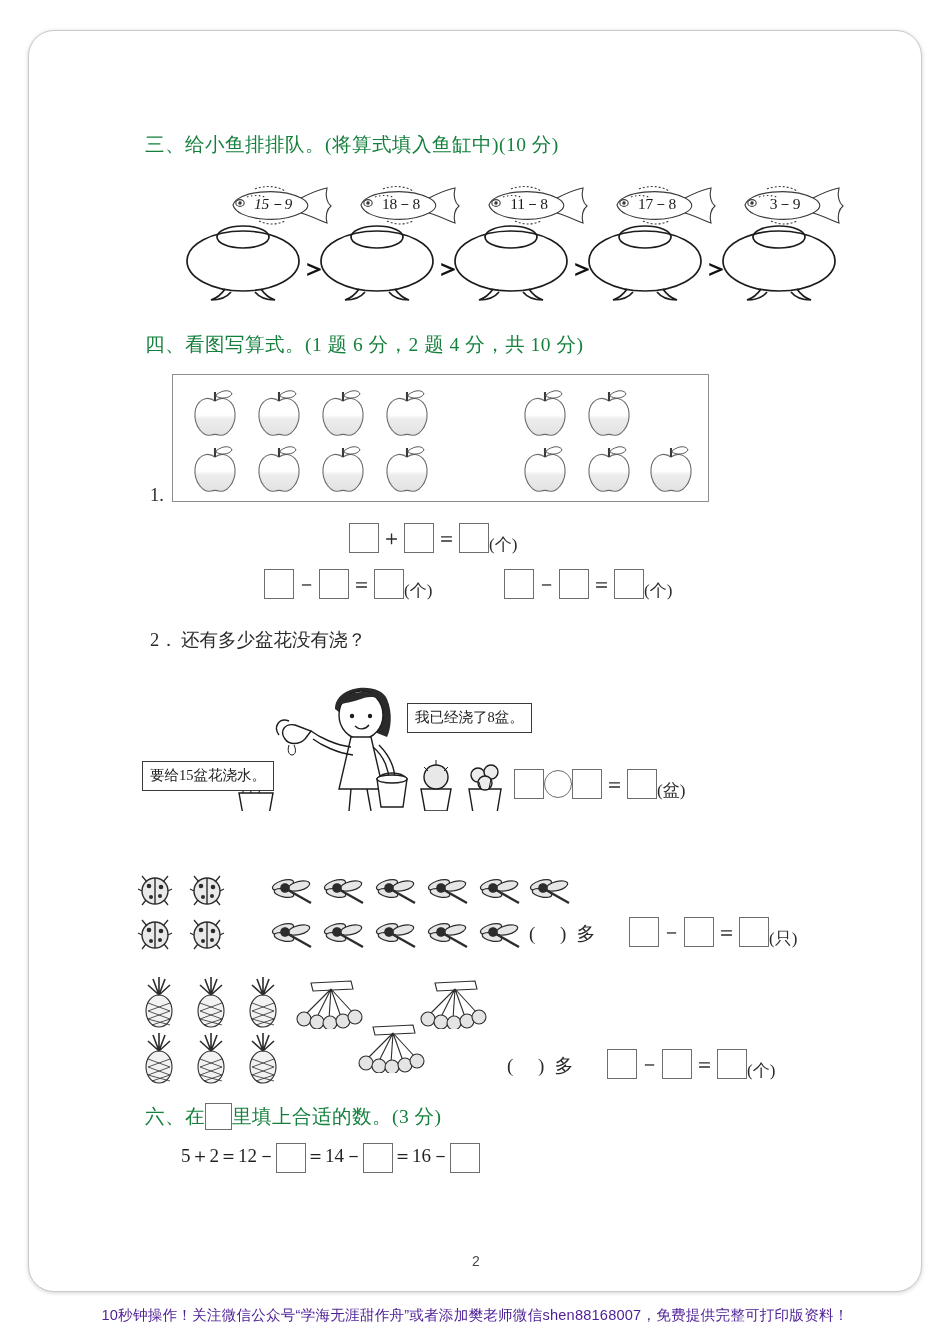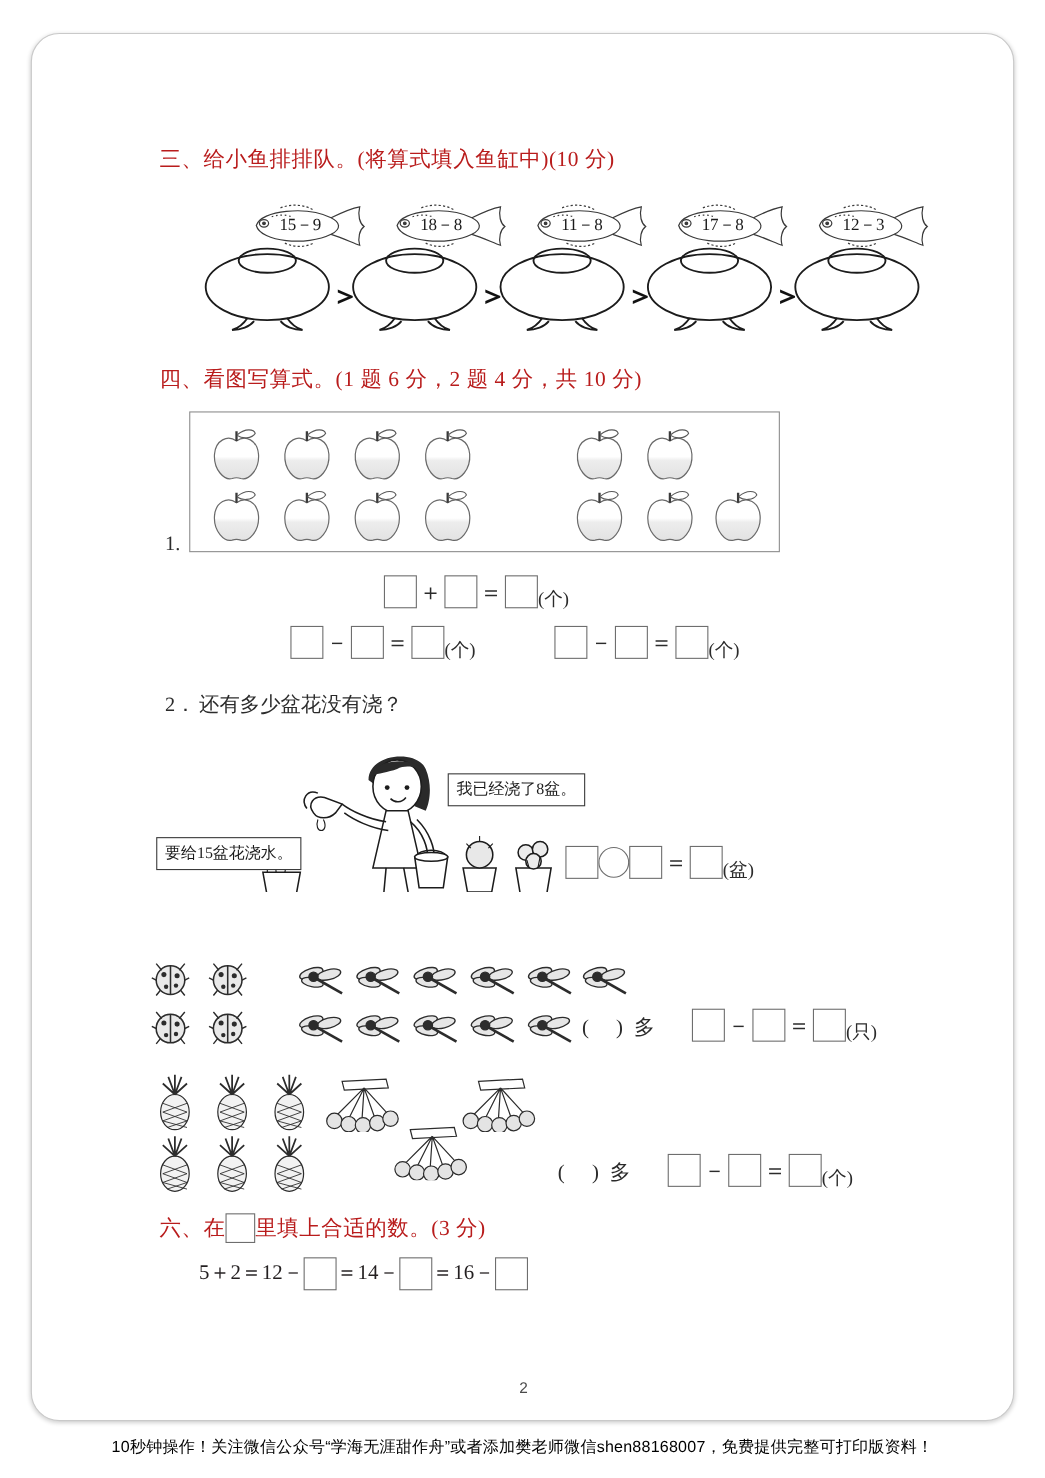--- a/index.html
+++ b/index.html
@@ -27,21 +27,21 @@
     position:absolute;
     left:0;top:0;width:894px;height:1262px;
   }
   .abs{position:absolute;}
 
   
   .sec-head{
     font-size:19.5px;
     letter-spacing:.5px;
     white-space:nowrap;
-    color:#b91c1c;
+    color:#15803d;
   }
   .qnum{
     font-size:18.5px;
     white-space:nowrap;
     color:#2b2b2b;
   }
   .mono-eq{font-size:19px;white-space:nowrap;}
 
   
   .abox{
@@ -149,36 +149,36 @@
     font-family:"Liberation Sans",sans-serif;
   }
 
   
   #footer-banner{
     position:absolute;
     left:0;top:1306px;
     width:950px;
     text-align:center;
     font-size:14.6px;
-    color:#000000;
+    color:#4c1d95;
     font-family:"Liberation Sans","DejaVu Sans",sans-serif;
     white-space:nowrap;
     letter-spacing:.2px;
   }
 </style>
 </head>
 <body>
 
 <div id="page-sheet">
  <div id="content">
 
   <div class="abs sec-head" style="left:116px;top:100px;">三、给小鱼排排队。(将算式填入鱼缸中)(10 分)</div>
 
   <div class="abs" style="left:186px;top:152px;width:640px;height:50px;">
-    <div class="fish" style="left:0px;top:0px;">
+    <div class="fish" style="left:0px;top:0px;font-style:italic;">
       <svg width="118" height="44" viewBox="0 0 118 44">
         <g fill="none" stroke="#3a3a3a" stroke-width="1.1">
           <path d="M18 22 C22 8, 64 4, 86 15 C94 19, 96 25, 86 30 C64 41, 22 37, 18 22 Z"></path>
           <path d="M86 15 C96 10, 106 6, 112 5 C110 13, 112 20, 116 23 C112 26, 110 33, 112 40 C106 38, 96 33, 86 30"></path>
           <ellipse cx="25" cy="20" rx="4.2" ry="3.4"></ellipse>
           <circle cx="25" cy="20" r="1.2" fill="#3a3a3a"></circle>
           <path d="M40 6 C50 2, 62 3, 70 8" stroke-dasharray="2 2"></path>
           <path d="M44 38 C52 42, 62 42, 70 38" stroke-dasharray="2 2"></path>
           <path d="M32 14 C38 12, 44 12, 50 14" stroke-dasharray="1.5 2.5"></path>
         </g>
@@ -232,21 +232,21 @@
         <g fill="none" stroke="#3a3a3a" stroke-width="1.1">
           <path d="M18 22 C22 8, 64 4, 86 15 C94 19, 96 25, 86 30 C64 41, 22 37, 18 22 Z"></path>
           <path d="M86 15 C96 10, 106 6, 112 5 C110 13, 112 20, 116 23 C112 26, 110 33, 112 40 C106 38, 96 33, 86 30"></path>
           <ellipse cx="25" cy="20" rx="4.2" ry="3.4"></ellipse>
           <circle cx="25" cy="20" r="1.2" fill="#3a3a3a"></circle>
           <path d="M40 6 C50 2, 62 3, 70 8" stroke-dasharray="2 2"></path>
           <path d="M44 38 C52 42, 62 42, 70 38" stroke-dasharray="2 2"></path>
           <path d="M32 14 C38 12, 44 12, 50 14" stroke-dasharray="1.5 2.5"></path>
         </g>
       </svg>
-      <div class="label">12－3</div>
+      <div class="label">3－9</div>
     </div>
   </div>
 
   <div class="abs" style="left:152px;top:192px;width:640px;height:84px;">
     <div class="bowl" style="left:0px;top:0px;">
       <svg width="124" height="78" viewBox="0 0 124 78">
         <g fill="none" stroke="#1c1c1c" stroke-width="1.7">
           <ellipse cx="62" cy="38" rx="56" ry="30"></ellipse>
           <ellipse cx="62" cy="14" rx="26" ry="11"></ellipse>
           <path d="M44 66 C40 72, 36 75, 30 77 C38 77, 46 74, 50 69"></path>

